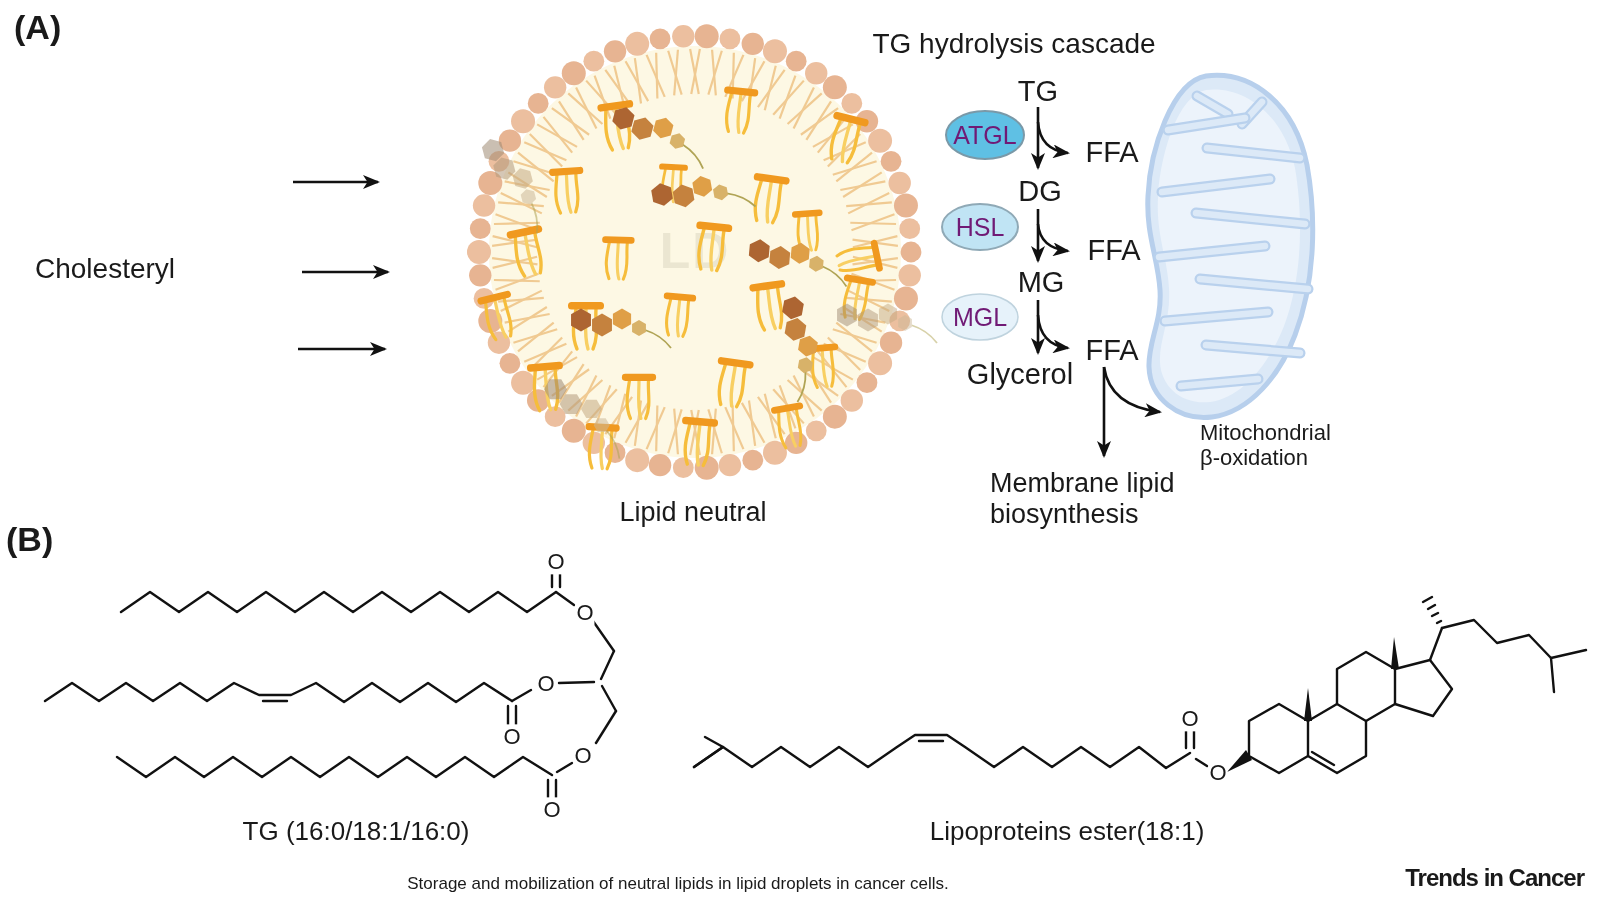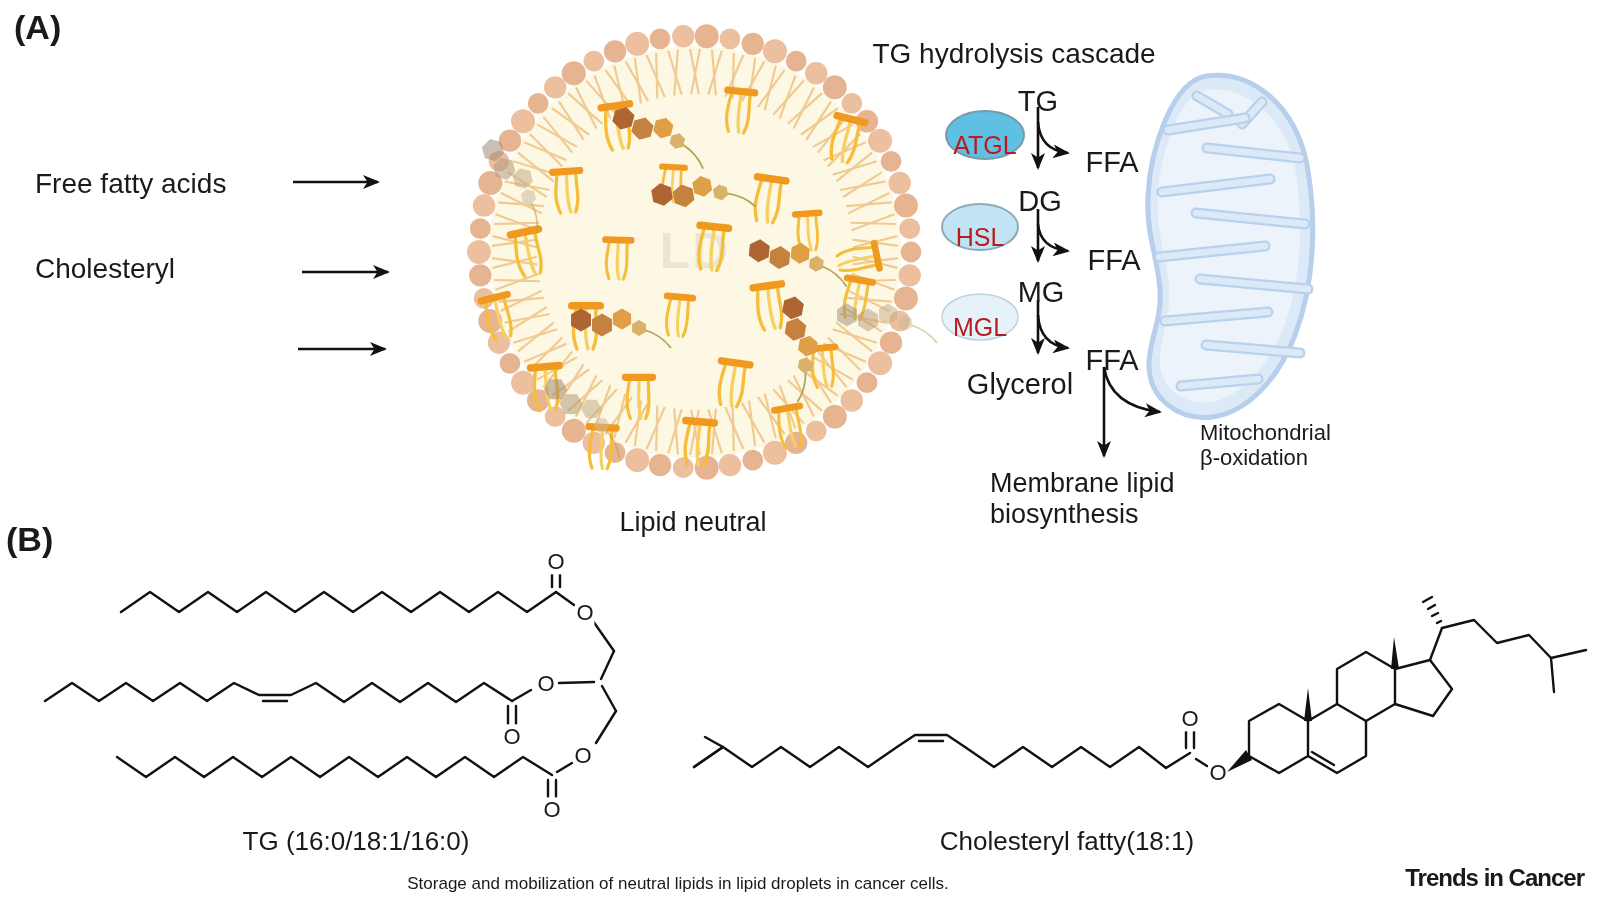--- a/index.html
+++ b/index.html
@@ -1,25 +1,25 @@
 <!DOCTYPE html>
 <html><head>
 <meta charset="utf-8">
 <style>
   html,body{margin:0;padding:0;background:#fff;}
   .canvas{position:relative;width:1600px;height:910px;background:#ffffff;overflow:hidden;
           font-family:"Liberation Sans",sans-serif;color:#1a1a1a;}
   svg{position:absolute;left:0;top:0;}
   .t{position:absolute;white-space:nowrap;line-height:1.15;}
-  .center{transform:translate(-50%,-50%);margin-top:10px;}
+  .center{transform:translate(-50%,-50%);}
   .panel-label{font-size:34px;font-weight:bold;}
   .input-label{font-size:28px;}
   .node{font-size:29px;}
   .title{font-size:28px;}
-  .enz{font-size:25px;color:#b91c1c;}
+  .enz{font-size:25px;color:#701a75;}
   .small-cap{font-size:26px;}
   .atom{font-size:22px;background:#ffffff;padding:0 1px;transform:translate(-50%,-50%);}
   .caption{font-size:17px;}
   .journal{font-size:24px;font-weight:bold;letter-spacing:-1px;}
   .it{font-style:italic;}
 </style>
 </head>
 <body>
 
 <div class="canvas">
@@ -519,21 +519,20 @@
   <g fill="#111">
     <polygon points="1227,772 1246,750 1252,760"></polygon>
     <polygon points="1304,721 1312,721 1308,688"></polygon>
     <polygon points="1391,669 1399,669 1394,637"></polygon>
   </g>
 </svg>
 
 <div class="t panel-label" style="left:14px;top:8px">(A)</div>
 <div class="t panel-label" style="left:6px;top:520px">(B)</div>
 
-<div class="t input-label" style="left:35px;top:168px">Free fatty acids</div>
 <div class="t input-label" style="left:35px;top:253px">Cholesteryl</div>
 
 <div class="t small-cap center" style="left:693px;top:513px;font-size:27px">Lipid neutral</div>
 
 <div class="t title center" style="left:1014px;top:44px">TG hydrolysis cascade</div>
 <div class="t node center" style="left:1038px;top:92px">TG</div>
 <div class="t node center" style="left:1040px;top:192px">DG</div>
 <div class="t node center" style="left:1041px;top:283px">MG</div>
 <div class="t node center" style="left:1020px;top:375px">Glycerol</div>
 <div class="t node center" style="left:1112px;top:153px">FFA</div>
@@ -556,18 +555,18 @@
 <div class="t atom" style="left:556px;top:562px">O</div>
 <div class="t atom" style="left:585px;top:613px">O</div>
 <div class="t atom" style="left:546px;top:684px">O</div>
 <div class="t atom" style="left:512px;top:737px">O</div>
 <div class="t atom" style="left:583px;top:756px">O</div>
 <div class="t atom" style="left:552px;top:810px">O</div>
 <div class="t atom" style="left:1190px;top:719px">O</div>
 <div class="t atom" style="left:1218px;top:773px">O</div>
 
 <div class="t small-cap center" style="left:356px;top:832px">TG (16:0/18:1/16:0)</div>
-<div class="t small-cap center" style="left:1067px;top:832px">Cholesteryl fatty(18:1)</div>
+<div class="t small-cap center" style="left:1067px;top:832px">Lipoproteins ester(18:1)</div>
 
 <div class="t caption" style="left:0;top:874px;width:1356px;text-align:center;white-space:normal">Storage and mobilization of neutral lipids in lipid droplets in cancer cells.</div>
 <div class="t journal" style="right:16px;top:864px;left:auto">Trends in Cancer</div>
 
 </div>
 
 </body></html>

